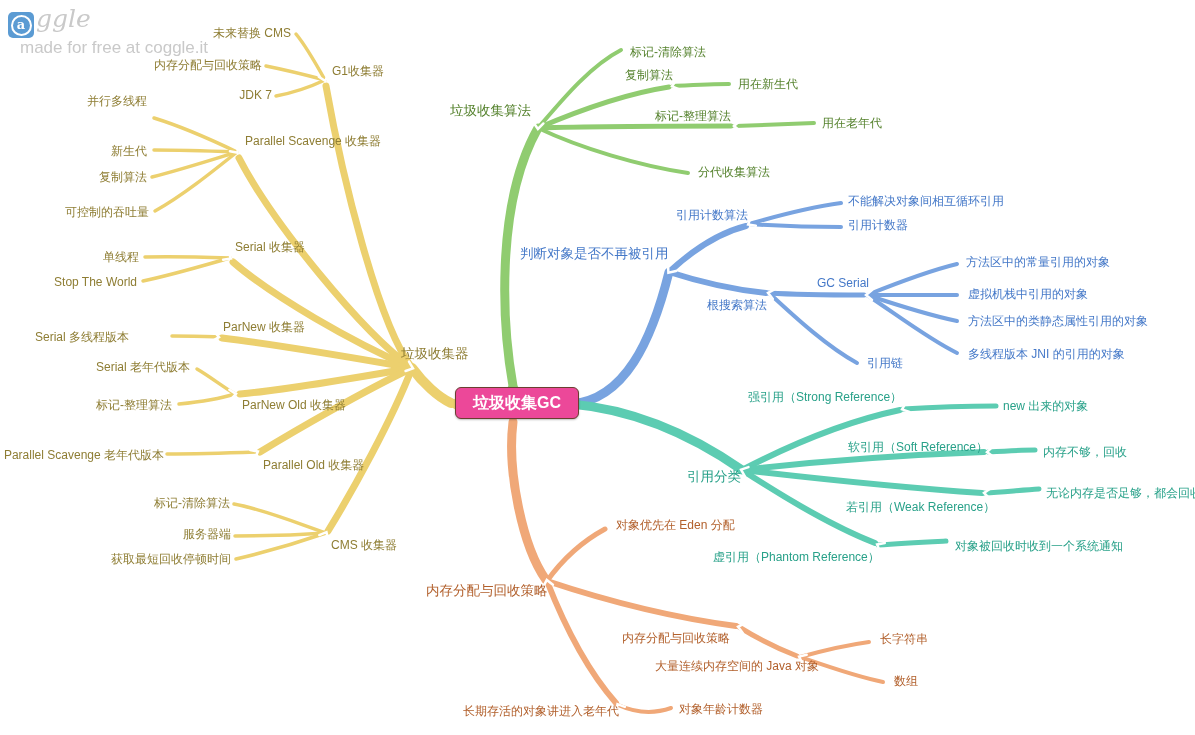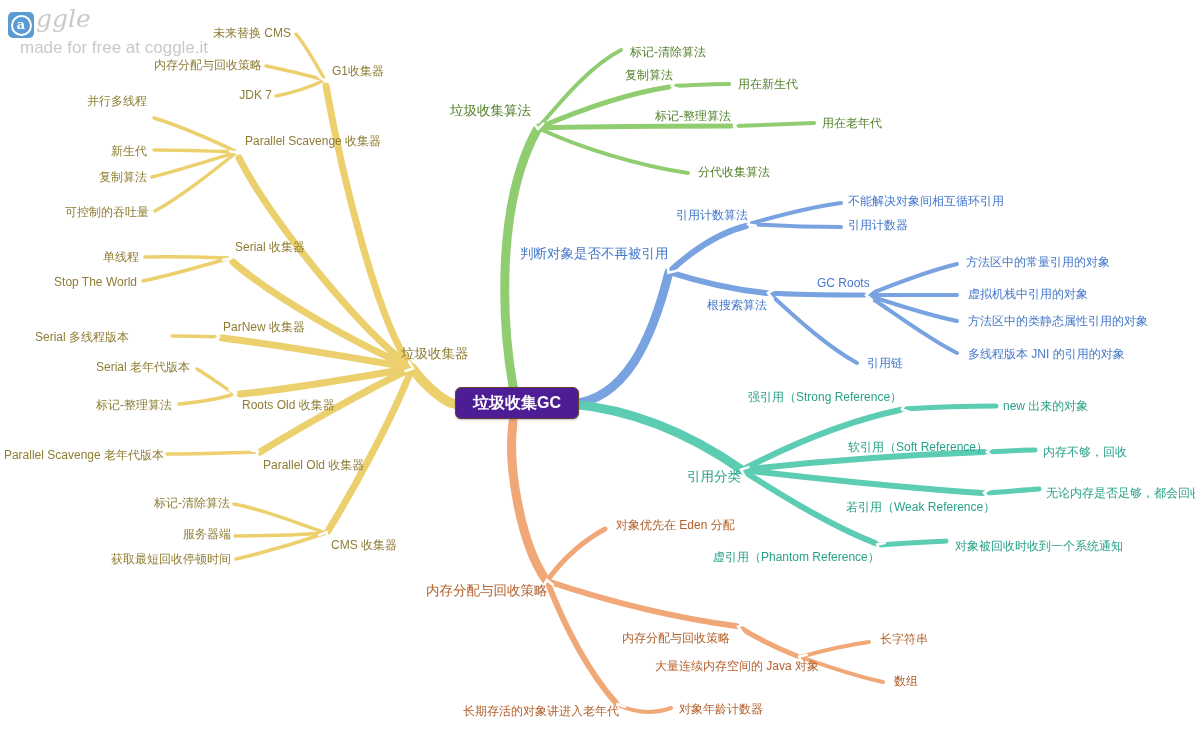--- a/index.html
+++ b/index.html
@@ -2,21 +2,21 @@
 <html><head>
 <meta charset="utf-8">
 <style>
   html,body{margin:0;padding:0;background:#fff;}
   .stage{position:relative;width:1195px;height:735px;background:#ffffff;overflow:hidden;
          font-family:"Liberation Sans","DejaVu Sans",sans-serif;}
   svg.links{position:absolute;left:0;top:0;width:1195px;height:735px;}
   .lbl{position:absolute;white-space:nowrap;font-size:12px;line-height:14px;cursor:default;}
   .y{color:#8e7d33}.g{color:#55822d}.b{color:#4478c8}.t{color:#28a189}.o{color:#b2602c}
   .branch{font-size:13.5px;}
-  .root-node{position:absolute;left:455px;top:387px;width:122px;height:30px;background:#4c1d95;
+  .root-node{position:absolute;left:455px;top:387px;width:122px;height:30px;background:#ec4899;
              border:1px solid #6a3f30;border-radius:6px;color:#fff;font-size:16px;font-weight:bold;
              display:flex;align-items:center;justify-content:center;box-shadow:0 1px 2px rgba(0,0,0,.25);}
   .logo{position:absolute;left:8px;top:12px;width:26px;height:26px;background:#5b9bd3;border-radius:5px;
         display:flex;align-items:center;justify-content:center;}
   .logo-a{width:17px;height:17px;border:2px solid #fff;border-radius:50%;color:#fff;font-size:13px;
           line-height:16px;text-align:center;font-weight:bold;font-family:"DejaVu Serif",serif;}
   .logo-word{position:absolute;left:36px;top:4px;font-family:"DejaVu Serif",serif;font-style:italic;
              font-size:25px;color:#c9c9c9;}
   .tagline{position:absolute;left:20px;top:38px;font-size:17px;color:#c9c9c9;}
 </style>
@@ -200,21 +200,21 @@
   <div class="lbl y" style="left:245px;top:134px">Parallel Scavenge 收集器</div>
   <div class="lbl y" style="right:1048px;top:94px">并行多线程</div>
   <div class="lbl y" style="right:1048px;top:144px">新生代</div>
   <div class="lbl y" style="right:1048px;top:170px">复制算法</div>
   <div class="lbl y" style="right:1046px;top:205px">可控制的吞吐量</div>
   <div class="lbl y" style="left:235px;top:240px">Serial 收集器</div>
   <div class="lbl y" style="right:1056px;top:250px">单线程</div>
   <div class="lbl y" style="right:1058px;top:275px">Stop The World</div>
   <div class="lbl y" style="left:223px;top:320px">ParNew 收集器</div>
   <div class="lbl y" style="right:1066px;top:330px">Serial 多线程版本</div>
-  <div class="lbl y" style="left:242px;top:398px">Roots Old 收集器</div>
+  <div class="lbl y" style="left:242px;top:398px">ParNew Old 收集器</div>
   <div class="lbl y" style="right:1005px;top:360px">Serial 老年代版本</div>
   <div class="lbl y" style="right:1023px;top:398px">标记-整理算法</div>
   <div class="lbl y" style="left:263px;top:458px">Parallel Old 收集器</div>
   <div class="lbl y" style="right:1031px;top:448px">Parallel Scavenge 老年代版本</div>
   <div class="lbl y" style="left:331px;top:538px">CMS 收集器</div>
   <div class="lbl y" style="right:965px;top:496px">标记-清除算法</div>
   <div class="lbl y" style="right:964px;top:527px">服务器端</div>
   <div class="lbl y" style="right:964px;top:552px">获取最短回收停顿时间</div>
 
   <div class="lbl g branch" style="left:450px;top:104px">垃圾收集算法</div>
@@ -223,21 +223,21 @@
   <div class="lbl g" style="left:738px;top:77px">用在新生代</div>
   <div class="lbl g" style="left:655px;top:109px">标记-整理算法</div>
   <div class="lbl g" style="left:822px;top:116px">用在老年代</div>
   <div class="lbl g" style="left:698px;top:165px">分代收集算法</div>
 
   <div class="lbl b branch" style="left:520px;top:247px">判断对象是否不再被引用</div>
   <div class="lbl b" style="left:676px;top:208px">引用计数算法</div>
   <div class="lbl b" style="left:848px;top:194px">不能解决对象间相互循环引用</div>
   <div class="lbl b" style="left:848px;top:218px">引用计数器</div>
   <div class="lbl b" style="left:707px;top:298px">根搜索算法</div>
-  <div class="lbl b" style="left:817px;top:276px">GC Roots</div>
+  <div class="lbl b" style="left:817px;top:276px">GC Serial</div>
   <div class="lbl b" style="left:966px;top:255px">方法区中的常量引用的对象</div>
   <div class="lbl b" style="left:968px;top:287px">虚拟机栈中引用的对象</div>
   <div class="lbl b" style="left:968px;top:314px">方法区中的类静态属性引用的对象</div>
   <div class="lbl b" style="left:968px;top:347px">多线程版本 JNI 的引用的对象</div>
   <div class="lbl b" style="left:867px;top:356px">引用链</div>
 
   <div class="lbl t branch" style="left:687px;top:470px">引用分类</div>
   <div class="lbl t" style="left:748px;top:390px">强引用（Strong Reference）</div>
   <div class="lbl t" style="left:1003px;top:399px">new 出来的对象</div>
   <div class="lbl t" style="left:848px;top:440px">软引用（Soft Reference）</div>

